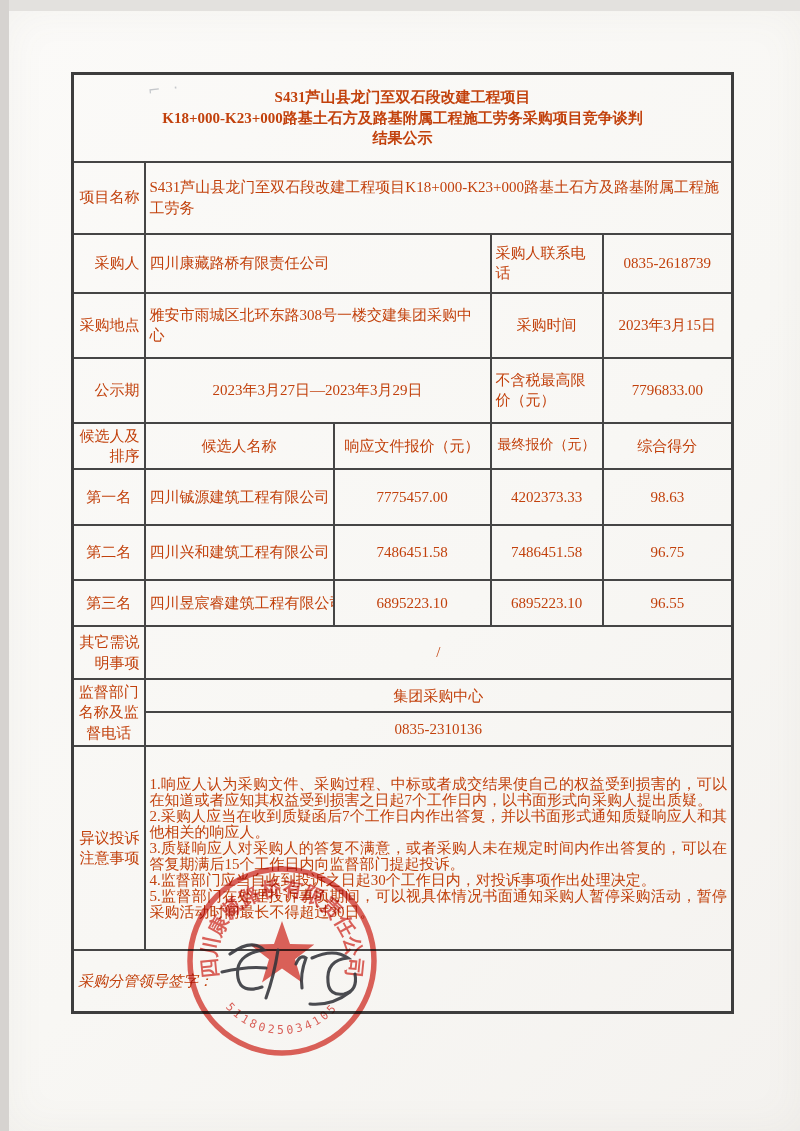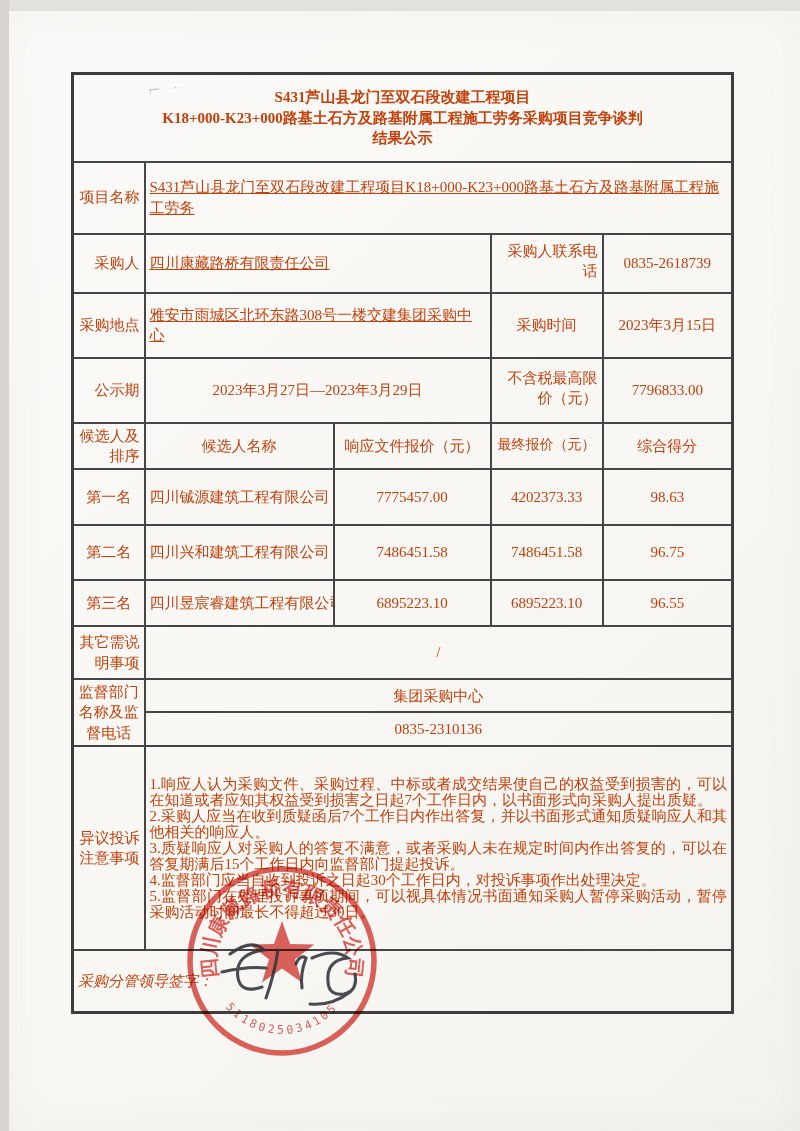--- a/index.html
+++ b/index.html
@@ -32,23 +32,23 @@
     border:2px solid #454545;
     font-size:15px;line-height:1.35;color:#c2410c;
     padding:2px 4px;vertical-align:middle;overflow:hidden;
   }
   td.title-cell{
     text-align:center;font-size:19px;font-weight:bold;color:#161616;
     line-height:29px;padding:3px 6px;
   }
   td.label{ text-align:right;padding-left:3px;padding-right:2px; }
   td.center{ text-align:center; }
-  td.left{ text-align:left;padding-left:5px;text-decoration:underline; }
+  td.left{ text-align:left;padding-left:5px; }
   td.name-cell{ font-size:14px;white-space:nowrap;padding-left:5px;margin-top:44px; }
-  td.tight{ padding-left:1px;padding-right:1px;text-align:right;font-family:Liberation Mono, monospace; }
+  td.tight{ padding-left:1px;padding-right:1px;text-align:left; }
   td.nowrap{ white-space:nowrap;font-family:Liberation Serif, serif; }
   td.complaint-cell{ text-align:justify;padding:6px 8px 4px 6px; }
   .complaint-cell p{ margin:0;line-height:16px; }
   td.sign-cell{ text-align:left;padding-left:6px;font-size:15px;font-style:italic; }
   
   .stamp{
     position:absolute;left:180px;top:855px;width:204px;height:212px;
     opacity:.8;mix-blend-mode:multiply;pointer-events:none;
   }
   .signature{

